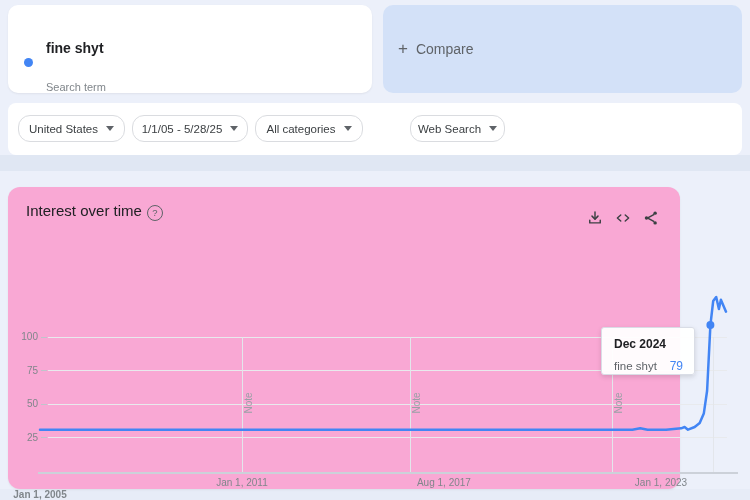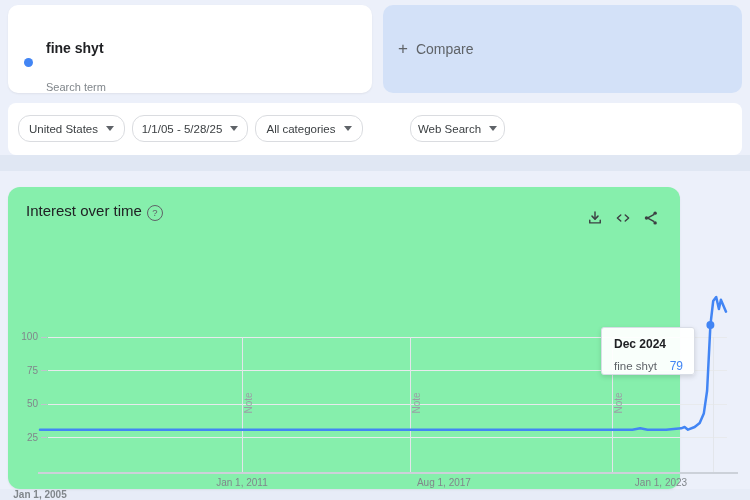--- a/index.html
+++ b/index.html
@@ -23,21 +23,21 @@
   .caret{width:0;height:0;border-left:4px solid transparent;border-right:4px solid transparent;border-top:5px solid #5f6368;}
   .pill-geo{left:10px;width:107px;}
   .pill-time{left:124px;width:116px;align-items:center;}
   .pill-cat{left:247px;width:108px;text-align:center;}
   .pill-prop{left:362px;width:95px;margin-left:40px;}
 
   .band{position:absolute;left:0;top:155px;width:750px;height:16px;background:#e0e7f3;}
   .bottom-strip{position:absolute;left:0;top:489px;width:750px;height:11px;background:#e7ecf7;}
 
   
-  .chart-card{position:absolute;left:8px;top:187px;width:672px;height:302px;background:#86efac;border-radius:12px;box-shadow:0 1px 2px rgba(60,64,67,.08);}
+  .chart-card{position:absolute;left:8px;top:187px;width:672px;height:302px;background:#f9a8d4;border-radius:12px;box-shadow:0 1px 2px rgba(60,64,67,.08);}
   .chart-title{position:absolute;left:18px;top:15px;font-size:15px;color:#202124;}
   .help-icon{position:absolute;left:139px;top:18px;width:14px;height:14px;border:1.5px solid #5f6368;border-radius:50%;font-size:9.5px;line-height:14px;text-align:center;color:#5f6368;cursor:pointer;}
   .chart-actions{position:absolute;right:20px;top:22px;display:flex;gap:10px;}
   .action-btn{width:18px;height:18px;cursor:pointer;color:#3c4043;}
   .action-btn svg{width:18px;height:18px;display:block;}
 
   
   #plot-layer{position:absolute;left:0;top:0;width:750px;height:500px;pointer-events:none;margin-top:40px;}
   .hgrid{position:absolute;height:1px;background:#e8eaed;}
   .vgrid{position:absolute;width:1px;background:#e3e6eb;}

